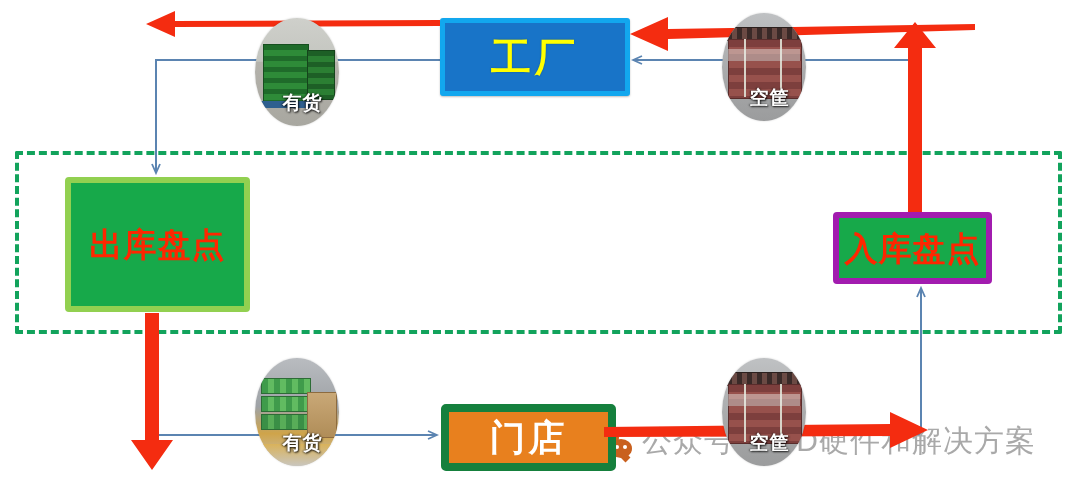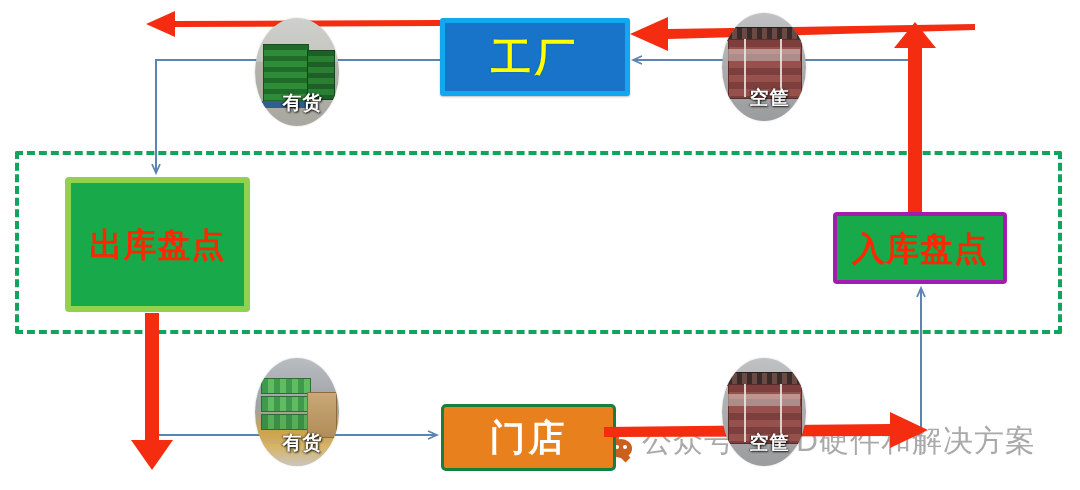--- a/index.html
+++ b/index.html
@@ -21,26 +21,26 @@
   #factory{left:440px;top:18px;width:190px;height:78px;
            background:#1874c8;border:5px solid #12a7ee;border-radius:3px;
            box-shadow:0 1px 2px rgba(0,0,0,.25);}
   #factory .lbl{color:#ffff00;font-size:40px;font-weight:bold;letter-spacing:4px;
                 text-shadow:0 0 2px rgba(0,0,0,.25);}
 
   #outbound{left:65px;top:177px;width:185px;height:135px;
             background:#17a94a;border:6px solid #92d050;border-radius:4px;}
   #outbound .lbl{color:#ff2600;font-size:33px;font-weight:bold;letter-spacing:1px;}
 
-  #inbound{left:833px;top:212px;width:174px;height:72px;
-           background:#17a94a;border:4px solid #a21caf;border-radius:4px;}
+  #inbound{left:833px;top:212px;width:159px;height:72px;
+           background:#17a94a;border:6px solid #a21caf;border-radius:4px;}
   #inbound .lbl{color:#ff2600;font-size:33px;font-weight:bold;letter-spacing:1px;}
 
   #store{left:441px;top:404px;width:175px;height:67px;
-         background:#e8801e;border:3px solid #15803d;border-radius:5px;}
+         background:#e8801e;border:8px solid #15803d;border-radius:5px;}
   #store .lbl{color:#ffffff;font-size:36px;font-weight:bold;letter-spacing:3px;}
 
   
   #zone{position:absolute;left:15px;top:151px;width:1047px;height:183px;
         border:4px dashed #12a35c;box-sizing:border-box;z-index:1;border-radius:2px;}
 
   
   .photo{position:absolute;width:84px;height:108px;border-radius:50%;
          overflow:hidden;z-index:6;box-shadow:0 0 2px rgba(0,0,0,.18);}
   .photo .cap{position:absolute;left:11px;right:0;bottom:10px;text-align:center;

